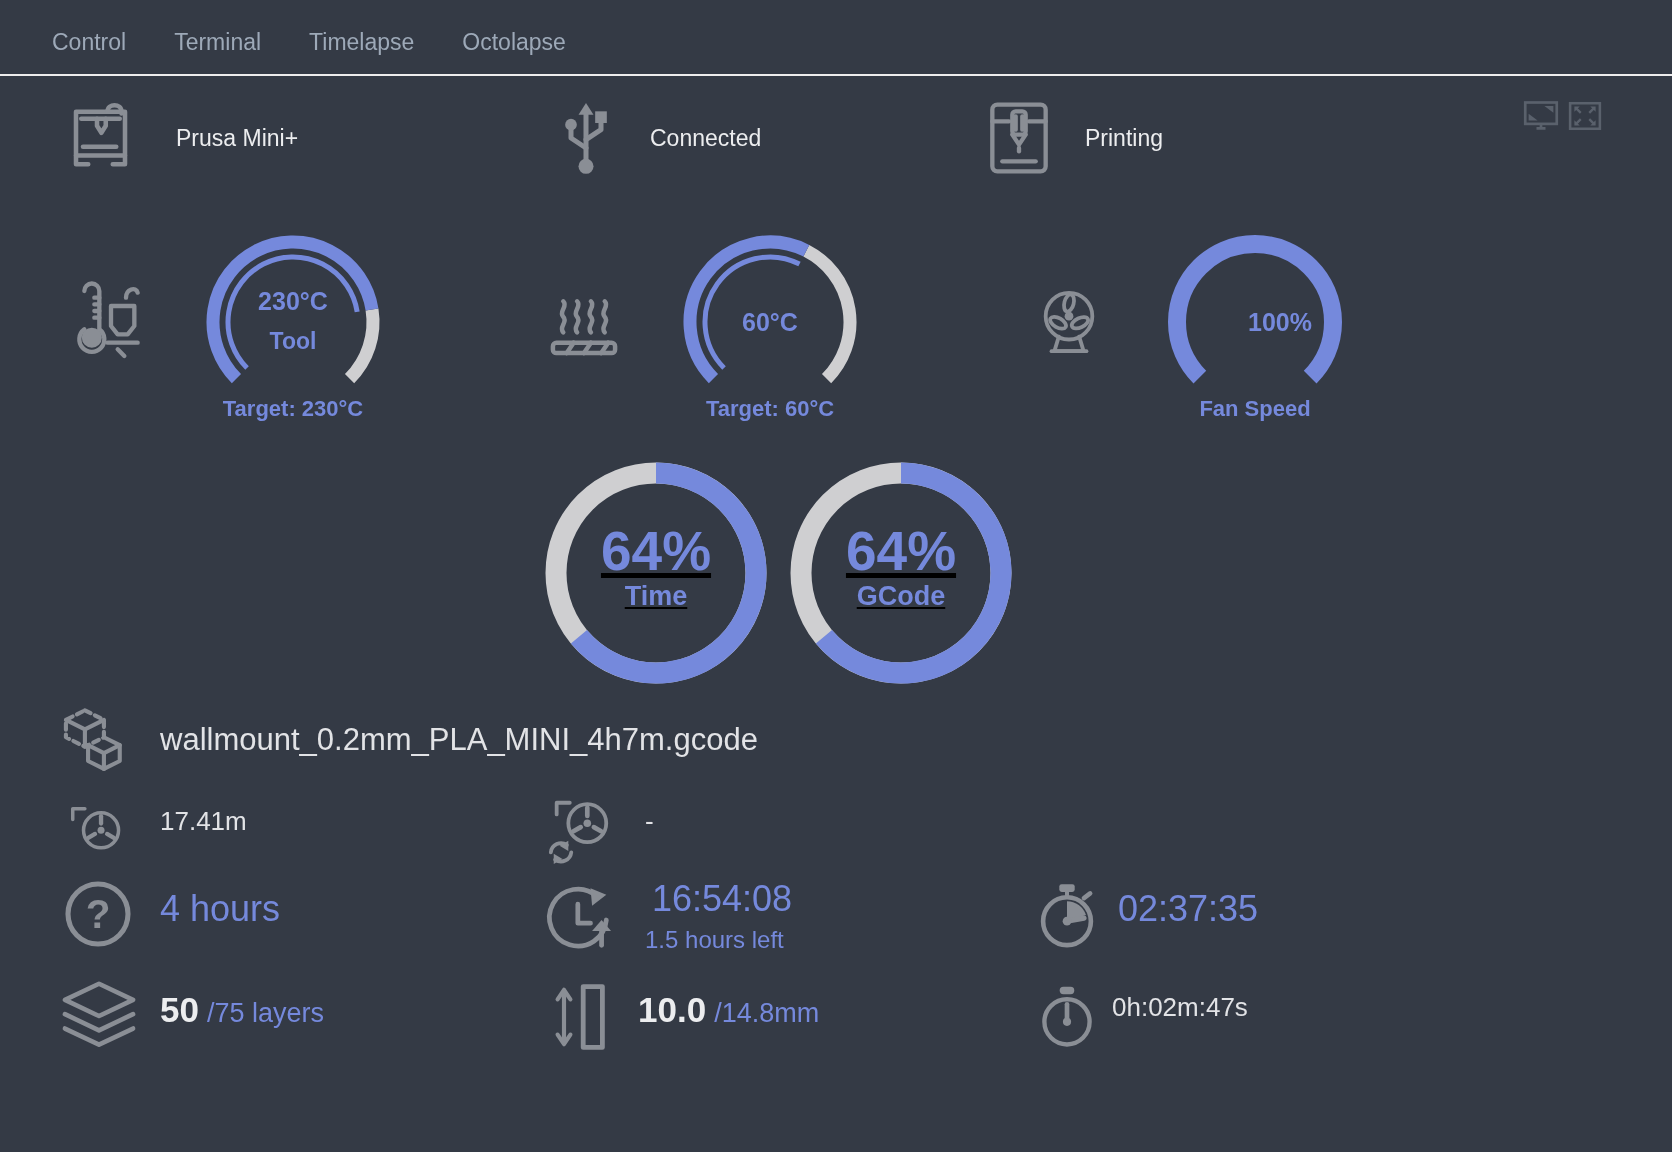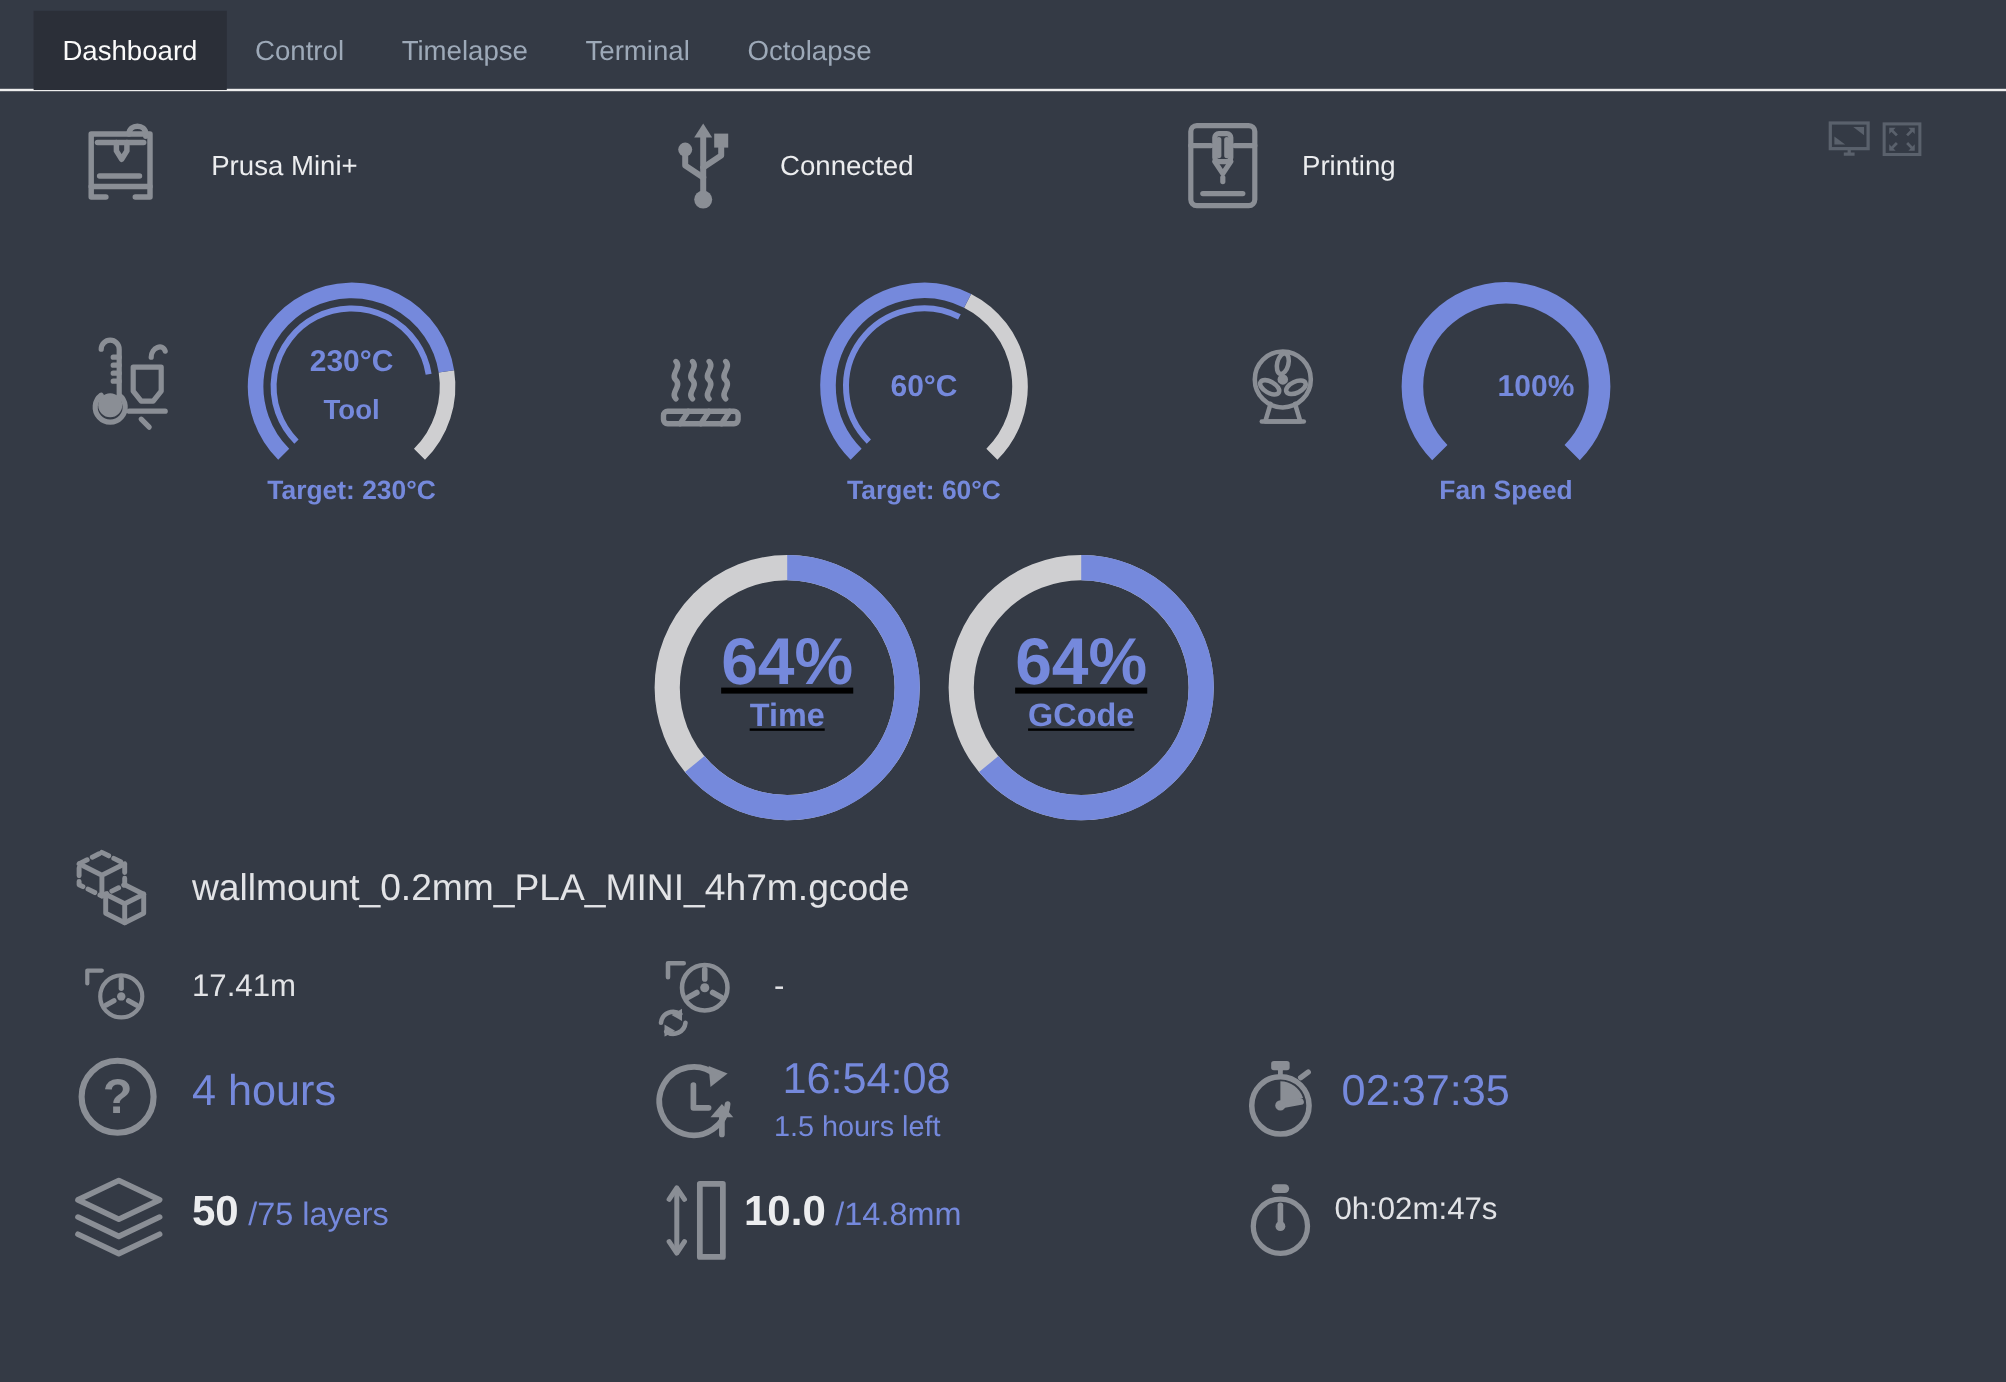--- a/index.html
+++ b/index.html
@@ -48,24 +48,23 @@
   .eta-sub{position:absolute;font-size:24px;color:var(--accent);}
   svg .stroke{stroke:var(--icon);fill:none;stroke-width:2.6;stroke-linecap:round;stroke-linejoin:round;}
   svg .fillg{fill:var(--icon);stroke:none;}
 </style>
 </head>
 <body>
 
 <div id="app">
 
   <div class="tabbar">
-    <div class="tab active">Dashboard</div>
     <div class="tab">Control</div>
+    <div class="tab">Terminal</div>
     <div class="tab">Timelapse</div>
-    <div class="tab">Terminal</div>
     <div class="tab">Octolapse</div>
   </div>
 
   <div class="hgroup" style="left:62px;top:96px;gap:30px;">
     <svg width="84" height="84" viewBox="0 0 48 48">
       <path class="stroke" d="M8 9 H36 V34 H8 Z"></path>
       <path class="stroke" d="M11 13 H33"></path>
       <path class="stroke" d="M20 13 v4 l2.5 4 l2.5 -4 v-4"></path>
       <path class="stroke" d="M12 29 h19"></path>
       <path class="stroke" d="M8 34 v5 h7"></path>
@@ -285,21 +284,21 @@
   </div>
 
   <div class="stat" style="left:548px;top:978px;">
     <svg width="64" height="78" viewBox="0 0 40 48" style="align-self:center;">
       <path class="stroke" d="M10 8 V40"></path>
       <path class="stroke" d="M6 13 L10 7 L14 13"></path>
       <path class="stroke" d="M6 35 L10 41 L14 35"></path>
       <rect class="stroke" style="stroke-width:3" x="22" y="5" width="12" height="38"></rect>
     </svg>
   </div>
-  <div class="stat" style="left:620px;top:990px;">
+  <div class="stat" style="left:638px;top:990px;">
     <span class="v-white-big">10.0</span>
     <span class="v-blue-small">/14.8mm</span>
   </div>
 
   <div class="stat" style="left:1032px;top:980px;">
     <svg width="70" height="72" viewBox="0 0 48 48" style="align-self:center;">
       <rect class="fillg" x="19" y="4" width="10" height="5" rx="2.5"></rect>
       <circle class="stroke" style="stroke-width:3" cx="24" cy="28" r="15.5"></circle>
       <path class="stroke" style="stroke-width:3.2" d="M24 28 V16"></path>
       <circle class="fillg" cx="24" cy="28" r="2.8"></circle>

